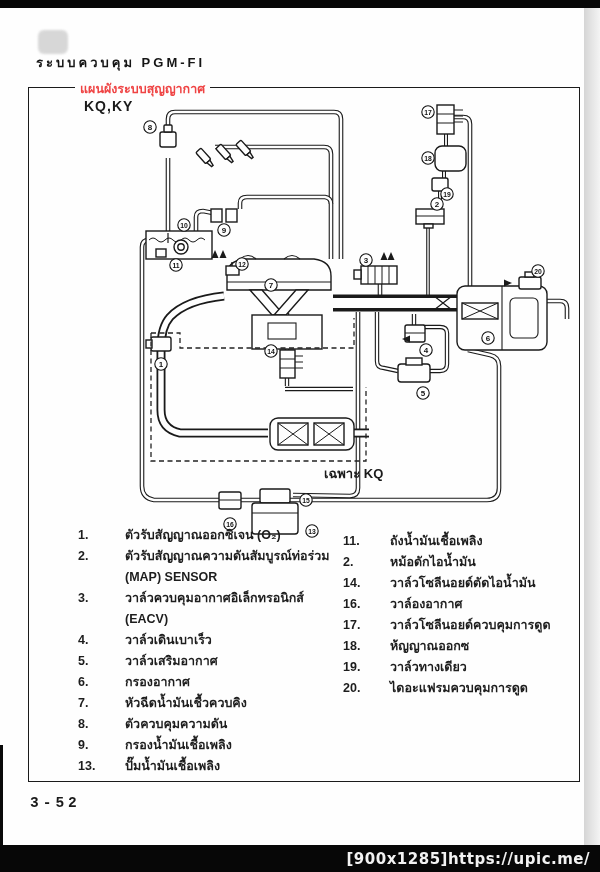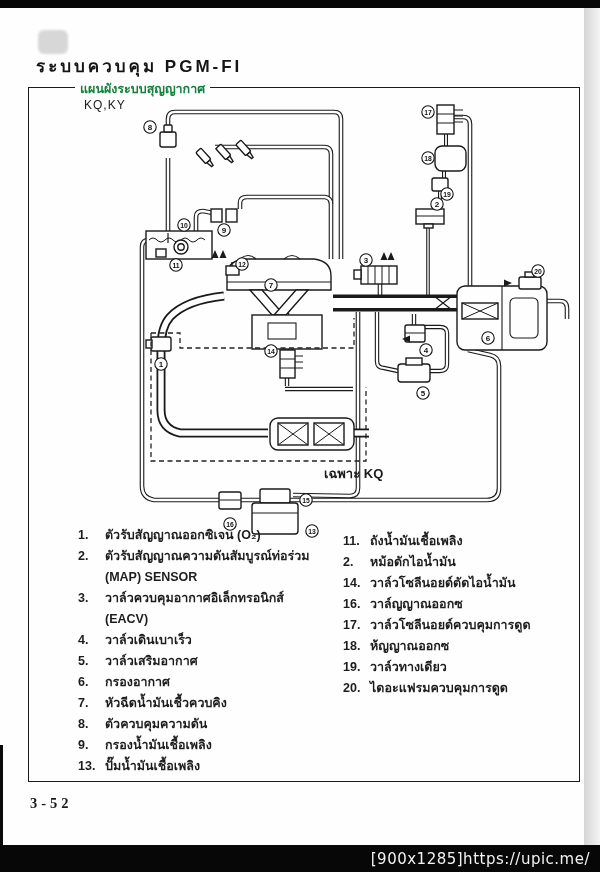--- a/index.html
+++ b/index.html
@@ -2,43 +2,43 @@
 <html><head>
 <meta charset="utf-8">
 <style>
   html,body{margin:0;padding:0;}
   body{width:600px;height:872px;position:relative;background:#fff;
        font-family:"Liberation Sans","DejaVu Sans",sans-serif;color:#1a1a1a;overflow:hidden;}
   #page{position:absolute;inset:0;background:#fefefe;}
   .bar-top{position:absolute;left:0;top:0;width:600px;height:8px;background:#070707;}
   .bar-bottom{position:absolute;left:0;top:845px;width:600px;height:27px;background:#070707;
        display:flex;align-items:center;justify-content:flex-end;padding-right:10px;box-sizing:border-box;}
-  .bar-bottom span{color:#f2f2f2;font-size:15px;font-weight:normal;letter-spacing:.5px;
+  .bar-bottom span{color:#f2f2f2;font-size:15px;font-weight:bold;letter-spacing:.5px;
        font-family:"DejaVu Sans",sans-serif;}
   .edge-shadow{position:absolute;top:8px;left:584px;width:16px;height:837px;
        background:linear-gradient(to right,rgba(0,0,0,.16),rgba(0,0,0,.04));}
   .edge-left{position:absolute;left:0;top:745px;width:3px;height:100px;background:#0a0a0a;}
   .smudge{position:absolute;left:38px;top:30px;width:30px;height:24px;background:#b9b9b9;
        border-radius:6px;opacity:.55;filter:blur(1px);}
-  .title{position:absolute;left:36px;top:52px;font-size:17px;font-weight:bold;
+  .title{position:absolute;left:36px;top:52px;font-size:13px;font-weight:bold;
        letter-spacing:3px;color:#151515;}
   .mainbox{position:absolute;left:28px;top:87px;width:552px;height:695px;
        border:1.6px solid #1b1b1b;box-sizing:border-box;}
   .boxlabel{position:absolute;left:75px;top:79px;background:#fefefe;padding:0 5px;
-       font-size:12.5px;font-weight:bold;color:#15803d;}
-  .variant{position:absolute;left:84px;top:98px;font-size:12px;font-weight:normal;letter-spacing:1px;}
+       font-size:12.5px;font-weight:bold;color:#ef4444;}
+  .variant{position:absolute;left:84px;top:98px;font-size:14px;font-weight:bold;letter-spacing:1px;}
   #diagram{position:absolute;left:28px;top:95px;}
   .legend-col{position:absolute;font-size:12.5px;font-weight:bold;color:#1d1d1d;}
   #legend-left{left:78px;top:524px;width:250px;}
   #legend-right{left:343px;top:530px;width:225px;}
   .lrow{display:flex;height:21px;align-items:center;}
   .lnum{width:27px;text-align:left;flex:0 0 27px;}
-  .ltext{white-space:nowrap;}
+  .ltext{white-space:nowrap;margin-left:20px;}
   .pagenum{position:absolute;left:30px;top:795px;font-size:14.5px;font-weight:bold;
-       letter-spacing:4px;font-family:Liberation Serif, serif;}
+       letter-spacing:4px;font-family:Liberation Mono, monospace;}
 </style>
 </head>
 <body>
 
 <div id="page">
   <div class="bar-top"></div>
   <div class="smudge"></div>
   <div class="title">ระบบควบคุม PGM-FI</div>
 
   <div class="mainbox"></div>
@@ -382,21 +382,21 @@
       <div class="lrow">
         <span class="lnum">2.</span>
         <span class="ltext">หม้อดักไอน้ำมัน</span>
       </div>
       <div class="lrow">
         <span class="lnum">14.</span>
         <span class="ltext">วาล์วโซลีนอยด์ตัดไอน้ำมัน</span>
       </div>
       <div class="lrow">
         <span class="lnum">16.</span>
-        <span class="ltext">วาล์ญญาณออกซ</span>
+        <span class="ltext">วาล์องอากาศ</span>
       </div>
       <div class="lrow">
         <span class="lnum">17.</span>
         <span class="ltext">วาล์วโซลีนอยด์ควบคุมการดูด</span>
       </div>
       <div class="lrow">
         <span class="lnum">18.</span>
         <span class="ltext">ห้ญญาณออกซ</span>
       </div>
       <div class="lrow">

